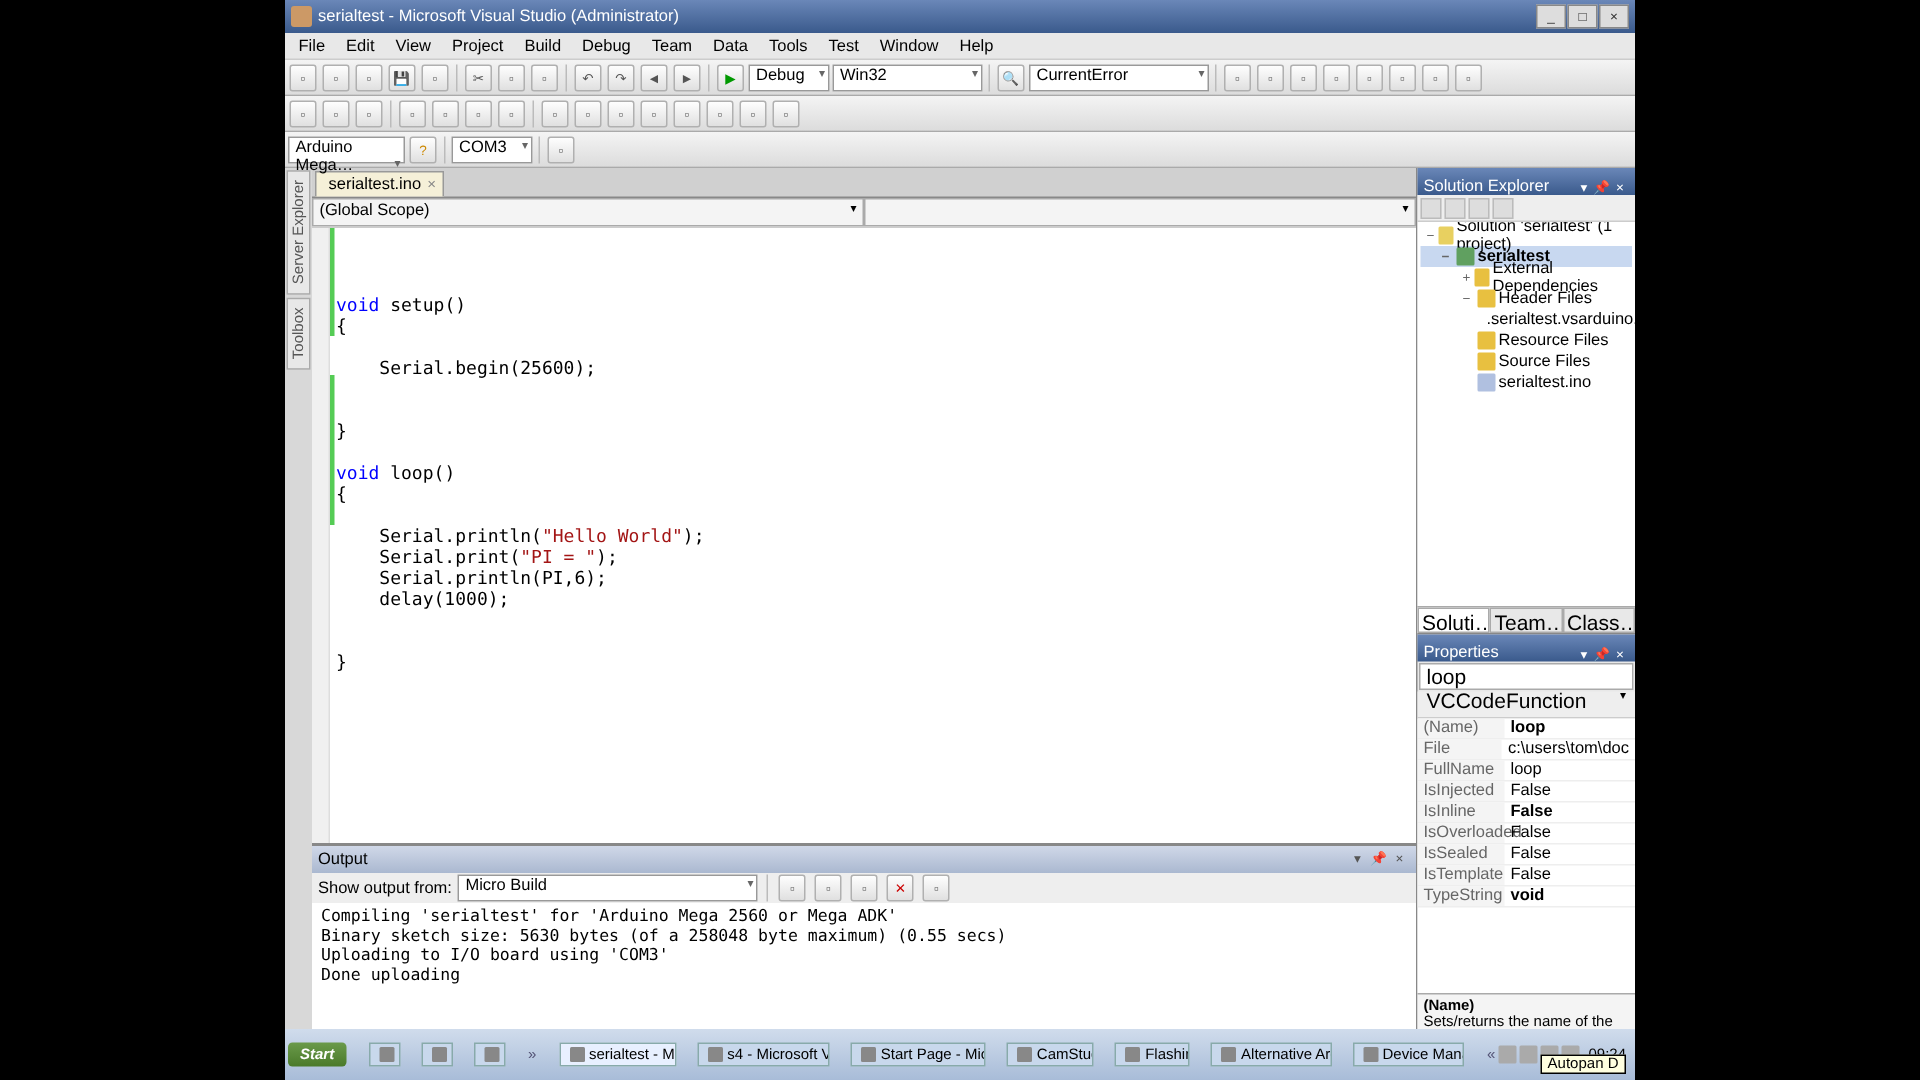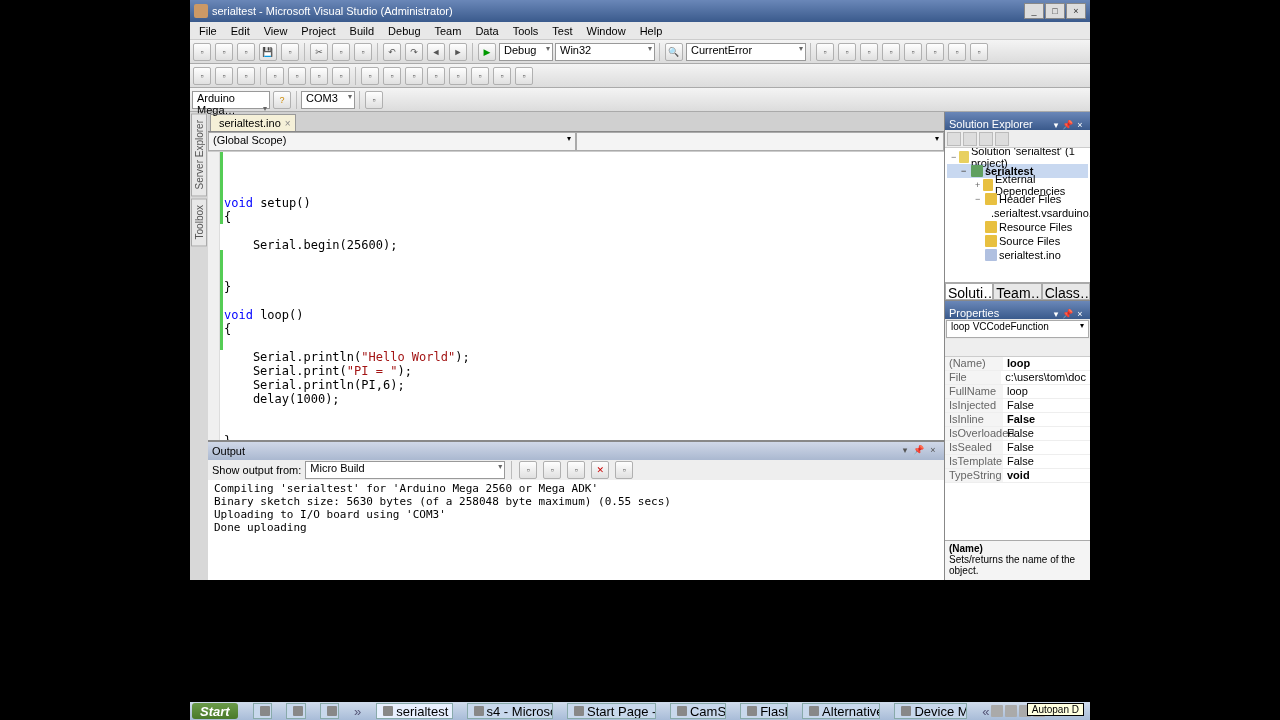--- a/index.html
+++ b/index.html
@@ -1,17 +1,17 @@
 <!DOCTYPE html>
 <html><head>
 <meta charset="utf-8">
 <style>
 * { box-sizing: border-box; margin: 0; padding: 0; }
 body { font-family: 'Segoe UI', Tahoma, sans-serif; font-size: 11px; background: #000; width: 1280px; height: 720px; overflow: hidden; position: relative; }
-.desktop { position: absolute; left: 190px; top: 0; width: 900px; height: 580px; background: #fff; display: flex; flex-direction: column; }
+.desktop { position: absolute; left: 190px; top: 0; width: 900px; height: 702px; background: #fff; display: flex; flex-direction: column; }
 .titlebar { height: 22px; background: linear-gradient(#6a87b8, #3a5a8c); color: #fff; display: flex; align-items: center; padding: 0 4px; font-size: 11px; }
 .titlebar .icon { width: 14px; height: 14px; background: #c96; margin-right: 4px; border-radius: 2px; }
 .titlebar .title { flex: 1; }
 .titlebar .winbtns { display: flex; gap: 1px; }
 .titlebar .winbtn { width: 20px; height: 16px; background: #ddd; border: 1px solid #888; font-size: 9px; display: flex; align-items: center; justify-content: center; color: #333; }
 .menubar { height: 18px; background: #e8e8e8; display: flex; align-items: center; padding: 0 2px; border-bottom: 1px solid #ccc; font-size: 11px; }
 .menubar .menuitem { padding: 2px 7px; cursor: default; }
 .toolbar { height: 24px; background: linear-gradient(#f4f4f4, #dcdcdc); border-bottom: 1px solid #aaa; display: flex; align-items: center; padding: 0 2px; gap: 2px; }
 .tbtn { width: 18px; height: 18px; background: linear-gradient(#fefefe, #e0e0e0); border: 1px solid #b0b0b0; border-radius: 2px; margin: 0 1px; display: flex; align-items: center; justify-content: center; font-size: 9px; color: #555; }
 .tdd { height: 18px; border: 1px solid #999; background: #fff; font-size: 11px; padding: 0 12px 0 4px; position: relative; }
@@ -59,36 +59,36 @@
 .ic-sol { background: #e8d060; }
 .ic-proj { background: #60a060; }
 .ic-fold { background: #e8c040; }
 .ic-file { background: #b0c0e0; }
 .expander { width: 10px; font-size: 9px; color: #666; }
 .bottom-tabs { height: 18px; background: #ddd; display: flex; border-top: 1px solid #aaa; }
 .btab { flex: 1; border: 1px solid #aaa; padding: 1px 2px; font-size: 14px; background: #e8e8e8; text-align: center; overflow: hidden; }
 .btab.active { background: #fff; }
 
 .props-panel { height: 280px; display: flex; flex-direction: column; border-top: 1px solid #888; }
-.props-dd { height: 18px; background: #fff; border: 1px solid #aaa; margin: 1px; padding: 0 4px; font-size: 10px; position: relative; }
+.props-dd { height: 18px; background: #fff; border: 1px solid #aaa; margin: 1px; padding: 0 4px; font-size: 14px; position: relative; }
 .props-dd::after { content: '▾'; position: absolute; right: 4px; font-size: 8px; }
 .props-tools { height: 18px; background: #eee; display: flex; align-items: center; padding: 0 2px; gap: 2px; border-bottom: 1px solid #ccc; }
 .props-grid { flex: 1; background: #fff; font-size: 11px; overflow: hidden; }
 .prop-row { display: flex; height: 14px; border-bottom: 1px solid #eee; }
 .prop-name { width: 58px; padding: 0 4px; color: #666; background: #f4f4f4; }
 .prop-val { flex: 1; padding: 0 4px; }
 .prop-val.bold { font-weight: bold; }
 .prop-desc { height: 40px; border-top: 1px solid #aaa; padding: 2px 4px; font-size: 10px; background: #f4f4f4; }
 .prop-desc .pname { font-weight: bold; display: block; }
 
 .statusbar { height: 18px; background: linear-gradient(#5a7ab0, #3a5a8c); color: #fff; display: flex; align-items: center; padding: 0 6px; font-size: 11px; gap: 30px; }
 .statusbar .flex { flex: 1; }
 
 
-.taskbar { position: absolute; left: 190px; right: 190px; bottom: 0; height: 18px; background: linear-gradient(#d0dcec, #a8bcd8); display: flex; align-items: center; font-size: 13px; gap: 12px; }
+.taskbar { position: absolute; left: 190px; right: 190px; bottom: 0; height: 34px; background: linear-gradient(#d0dcec, #a8bcd8); display: flex; align-items: center; font-size: 10px; gap: 12px; }
 .start-btn { height: 16px; padding: 0 8px; background: linear-gradient(#6a9a4a, #4a7a2a); color: #fff; border-radius: 3px; margin: 0 2px; font-style: italic; font-weight: bold; display: flex; align-items: center; }
 .task-item { height: 16px; padding: 0 6px; border: 1px solid #8aa; margin: 0 1px; background: #c8d8ec; display: flex; align-items: center; gap: 3px; max-width: 90px; overflow: hidden; white-space: nowrap; }
 .task-item.active { background: #e8f0ff; }
 .task-item .ti { width: 10px; height: 10px; background: #888; border-radius: 1px; flex-shrink: 0; }
 .tray { margin-left: auto; display: flex; align-items: center; gap: 2px; padding: 0 2px; }
 .tray .tic { width: 12px; height: 12px; background: #aaa; border-radius: 1px; }
 .clock { padding: 0 4px; }
 </style>
 </head>
 <body>

